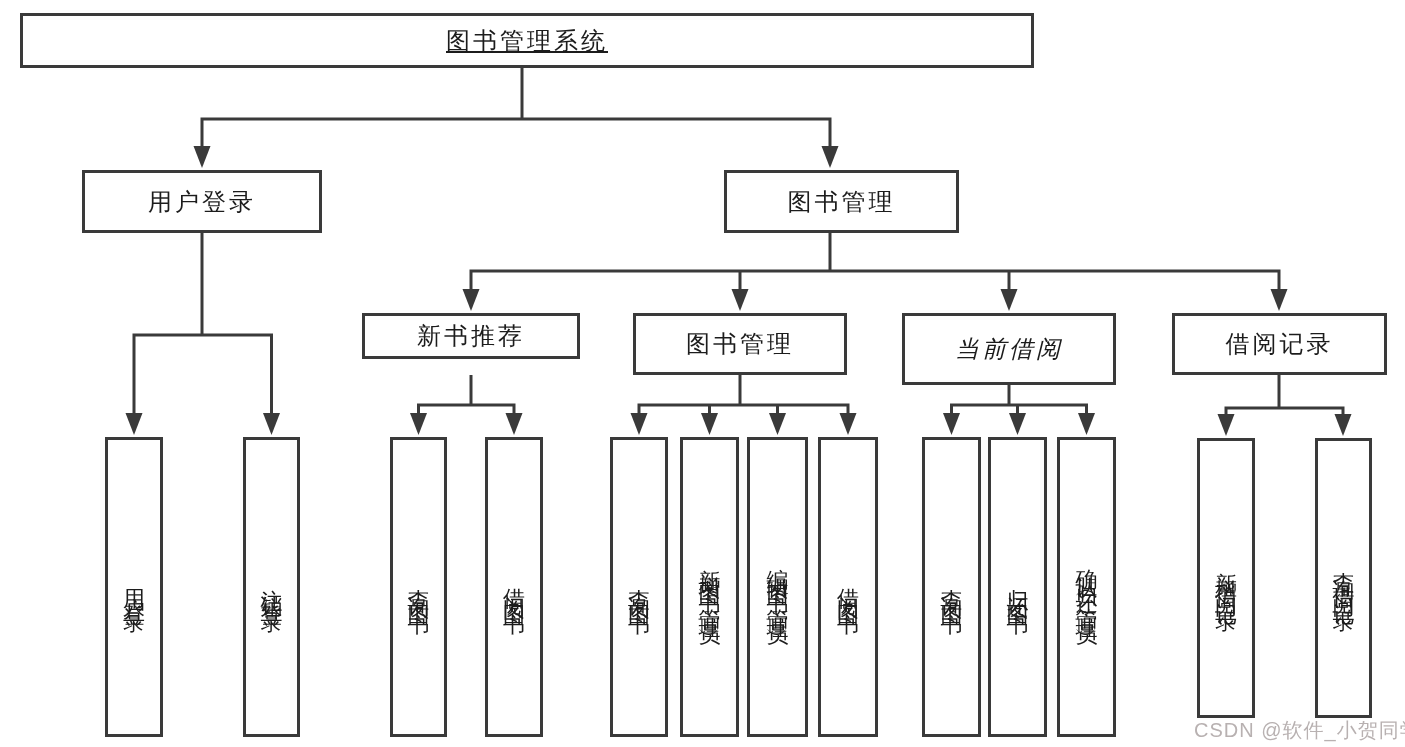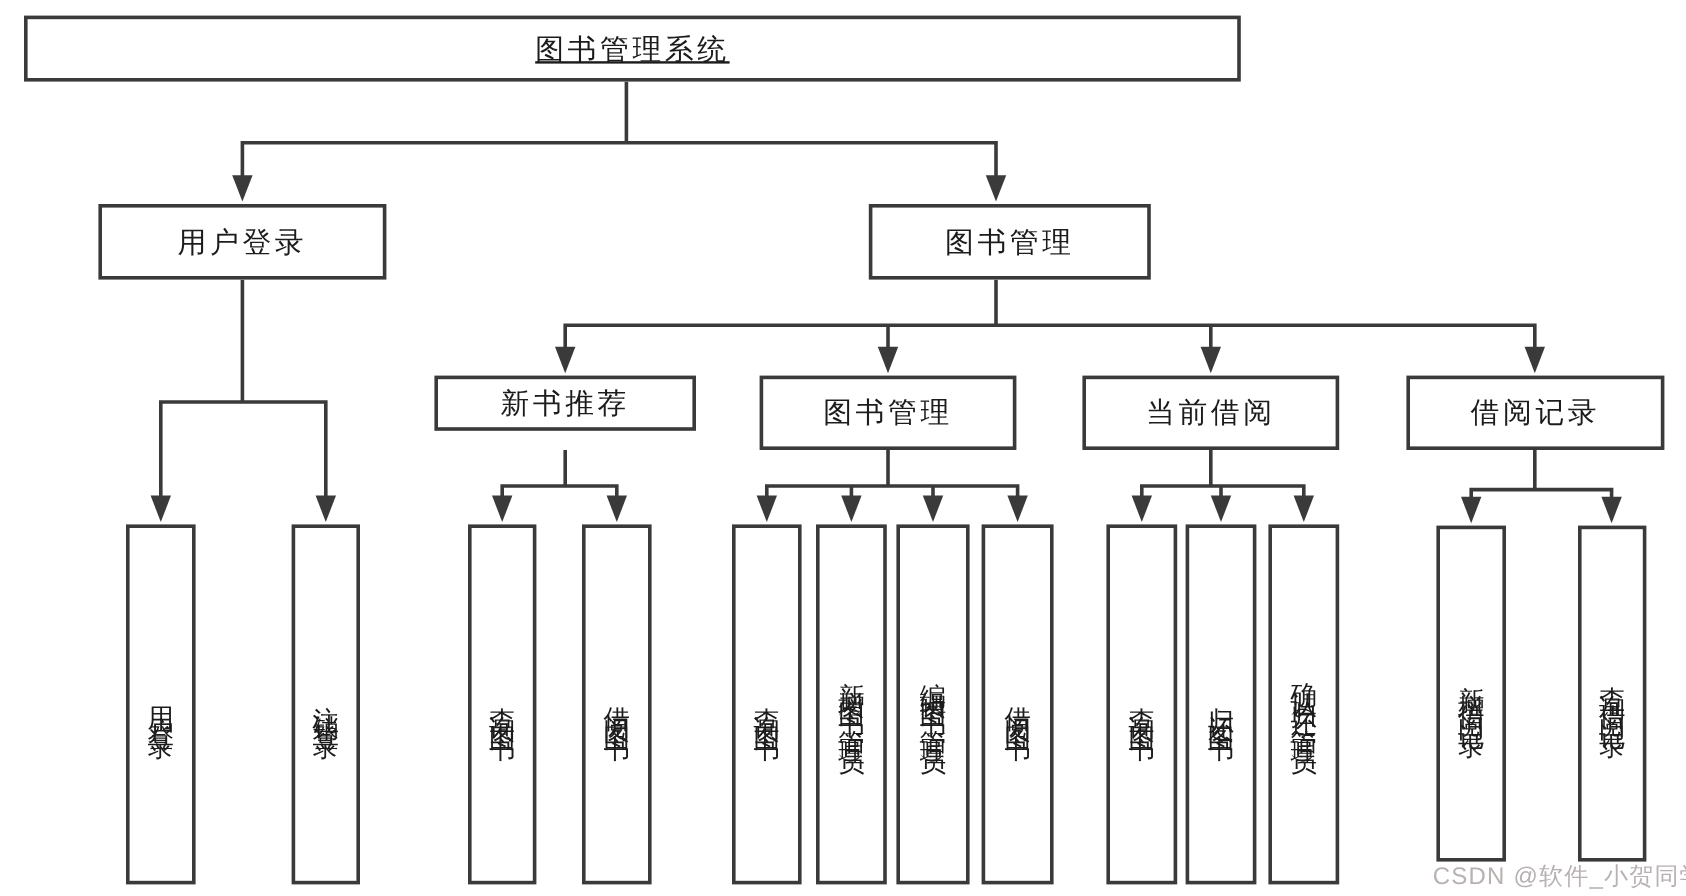--- a/index.html
+++ b/index.html
@@ -45,21 +45,21 @@
     color:#b8b1b1;
     letter-spacing:1px;
     white-space:nowrap;
   }
   
   .b-root{left:20px;top:13px;width:1014px;height:55px;text-decoration:underline;}
   .b-l1a{left:82px;top:170px;width:240px;height:63px;}
   .b-l1b{left:712px;top:170px;width:235px;height:63px;margin-left:12px;}
   .b-l2a{left:362px;top:313px;width:218px;height:46px;}
   .b-l2b{left:633px;top:313px;width:214px;height:62px;}
-  .b-l2c{left:902px;top:313px;width:214px;height:62px;}
+  .b-l2c{left:902px;top:313px;width:214px;height:72px;font-style:italic;}
   .b-l2d{left:1172px;top:313px;width:215px;height:62px;}
   .b-a1{left:105px;top:437px;width:58px;height:300px;}
   .b-a2{left:243px;top:437px;width:57px;height:300px;}
   .b-b1{left:390px;top:437px;width:57px;height:300px;}
   .b-b2{left:485px;top:437px;width:58px;height:300px;}
   .b-c1{left:610px;top:437px;width:58px;height:300px;}
   .b-c2{left:680px;top:437px;width:59px;height:300px;}
   .b-c3{left:747px;top:437px;width:61px;height:300px;}
   .b-c4{left:818px;top:437px;width:60px;height:300px;}
   .b-d1{left:922px;top:437px;width:59px;height:300px;}

